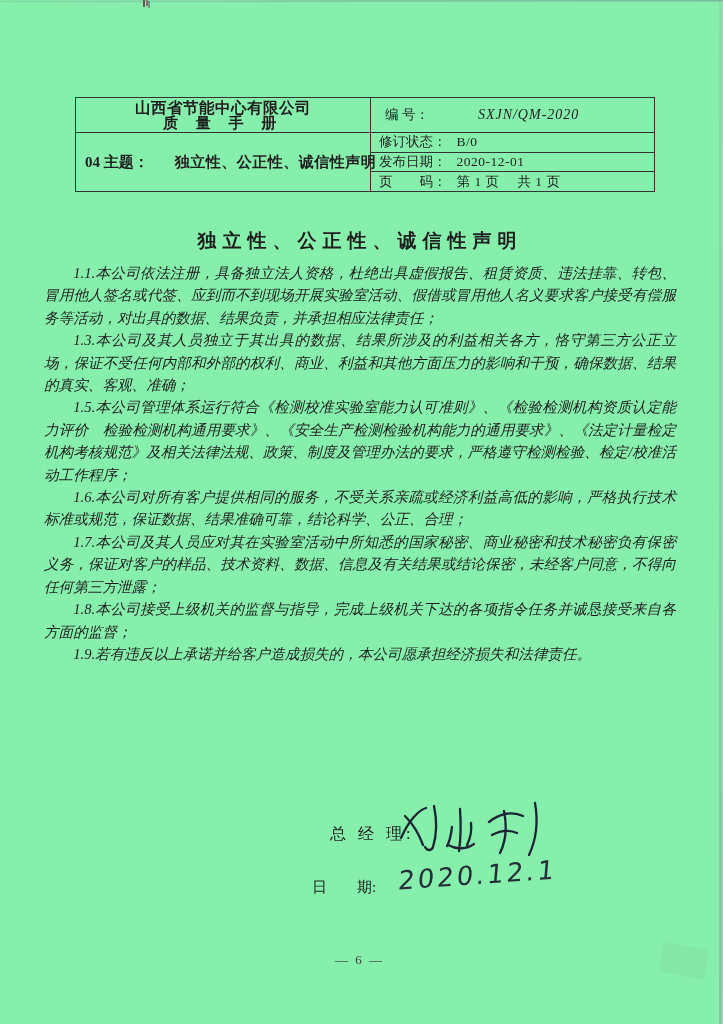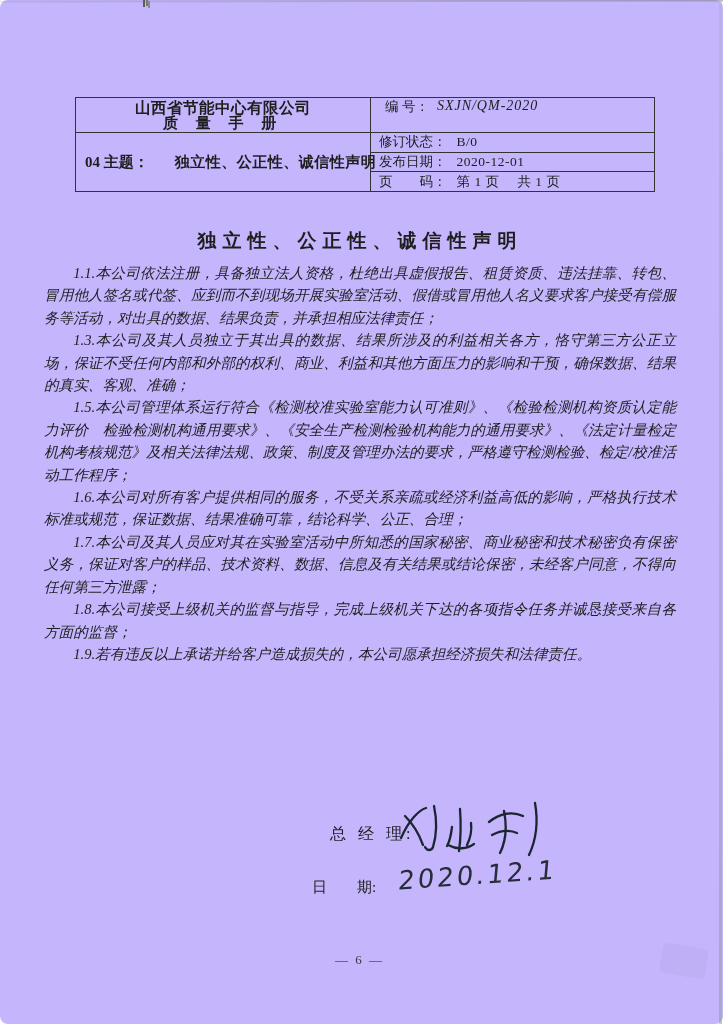--- a/index.html
+++ b/index.html
@@ -4,24 +4,23 @@
 <style>
   html, body {
     margin: 0; padding: 0;
     background: #ffffff;
     width: 723px; height: 1024px;
     overflow: hidden;
   }
   .page {
     position: absolute; inset: 0;
     width: 723px; height: 1024px;
-    background: #c4b5fd;
+    background: #86efac;
     font-family: "Liberation Serif", "DejaVu Serif", serif;
     color: #1e1e1e;
-    border-radius: 8px;
   }
 
   
   .scan-top-edge {
     position: absolute; top: 0; left: 0; right: 0; height: 2px;
     background: linear-gradient(to right, rgba(120,130,130,.18), rgba(110,120,120,.45));
     transform: rotate(-0.08deg);
   }
   .scan-right-edge {
     position: absolute; top: 0; bottom: 0; right: 1px; width: 3px;
@@ -61,22 +60,23 @@
   }
   .ht-subject-cell {
     flex: 1; display: flex; align-items: center;
     padding-left: 9px; font-size: 15px; font-weight: bold; white-space: nowrap;
   }
   .subject-prefix { margin-right: 26px; }
   .subject-title { letter-spacing: .5px; }
   .ht-right { flex: 1; display: flex; flex-direction: column; }
   .ht-docno {
     height: 35px; border-bottom: 1.6px solid #333; box-sizing: border-box;
-    display: flex; padding-left: 14px;
+    display: flex; align-items: center; padding-left: 14px;
     font-size: 13.5px;
+    gap: 41px;
   }
   .docno-value {
     font-style: italic; margin-left: 8px; font-size: 14px; letter-spacing: 1px;
   }
   .ht-row {
     flex: 1; display: flex; align-items: center; padding-left: 8px;
     font-size: 13.5px; box-sizing: border-box; white-space: nowrap;
   }
   .ht-row.with-border { border-bottom: 1.4px solid #333; }
   .ht-row .row-value { margin-left: 10px; letter-spacing: .5px; }

